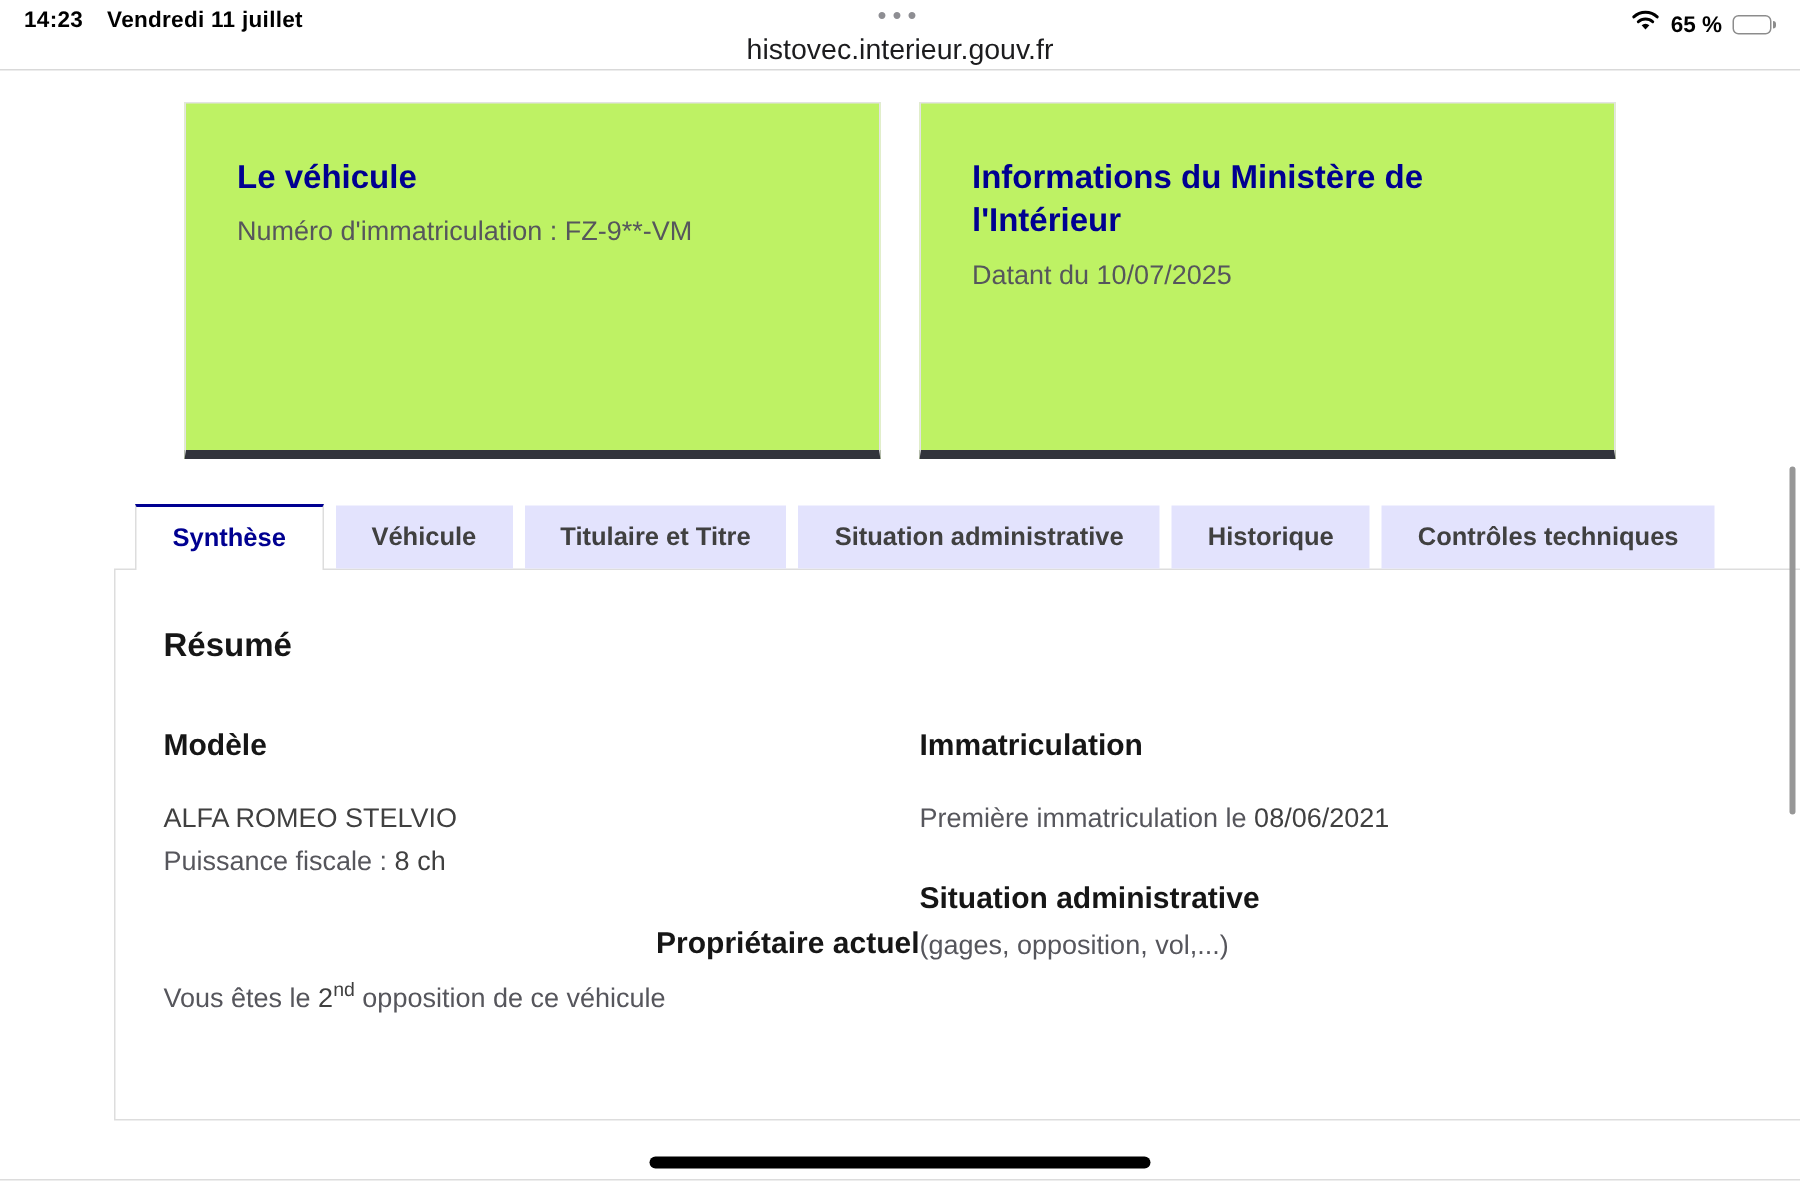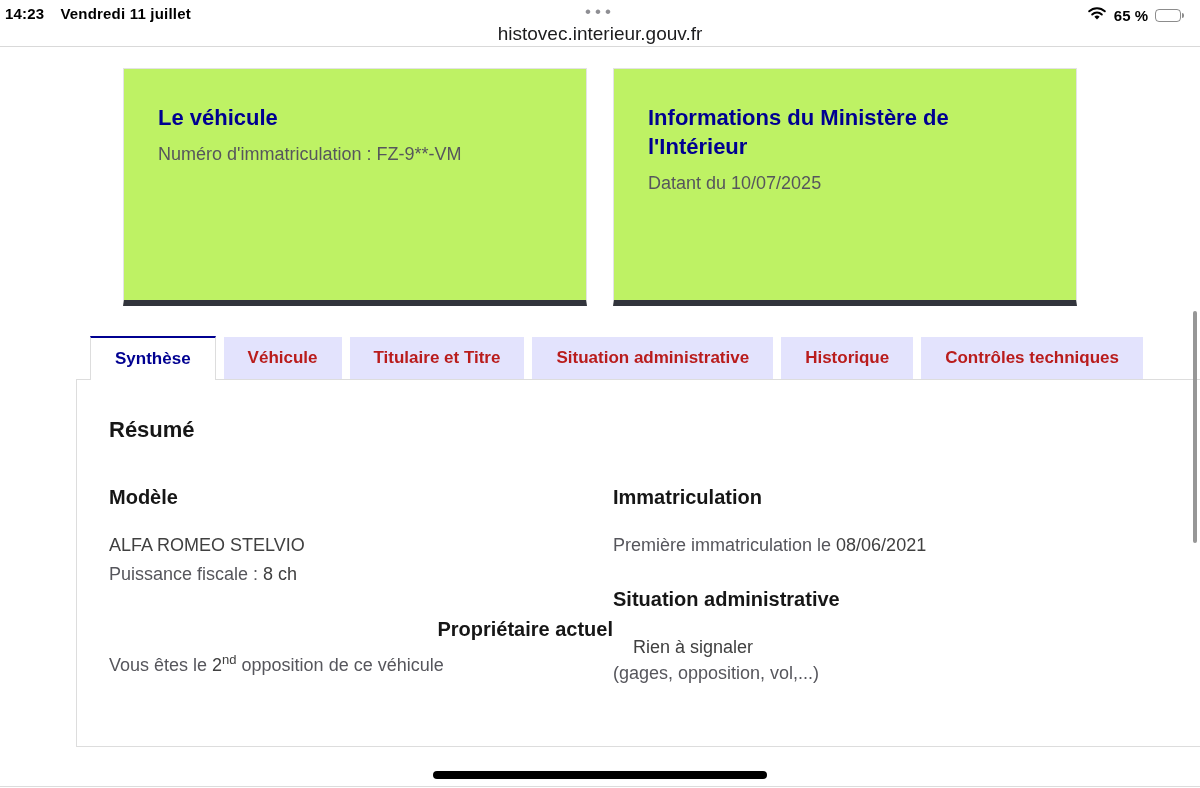--- a/index.html
+++ b/index.html
@@ -18,21 +18,21 @@
   
   .statusbar {
     position: absolute;
     top: 0; left: 0; right: 0;
     height: 47px;
     background: #ffffff;
     border-bottom: 1px solid #d9d9d9;
   }
   .sb-left {
     position: absolute;
-    left: 5px; top: 5px;
+    left: 16px; top: 5px;
     font-size: 15px;
     font-weight: 700;
     color: #000;
     letter-spacing: .2px;
   }
   .sb-left .sb-date { margin-left: 16px; }
   .sb-center {
     position: absolute;
     left: 0; right: 0; top: 3px;
     text-align: center;
@@ -115,21 +115,21 @@
     align-items: flex-start;
     overflow: hidden;
     position: relative;
     z-index: 2;
   }
   .tab {
     flex: 0 0 auto;
     font-family: inherit;
     font-size: 17px;
     font-weight: 700;
-    color: #b91c1c;
+    color: #404040;
     background: #e3e3fd;
     border: none;
     padding: 0 24px;
     height: 42px;
     line-height: 42px;
     margin-top: 1px;
     white-space: nowrap;
     cursor: pointer;
   }
   .tab.active {
@@ -272,23 +272,20 @@
           </div>
         </div>
 
         <div>
           <h3 class="sec-heading">Immatriculation</h3>
           <div class="line">
             <span>Première immatriculation le </span><a class="blue">08/06/2021</a>
           </div>
 
           <h3 class="sec-heading tight mt-admin">Situation administrative</h3>
-          <div class="line-sm status-line">
-            <a class="blue">Rien à signaler</a>
-          </div>
           <div class="line-sm">(gages, opposition, vol,...)</div>
         </div>
 
       </div>
     </div>
   </div>
 
   <div class="scrollbar-thumb"></div>
   <div class="home-indicator"></div>
   <div class="bottom-hairline"></div>

